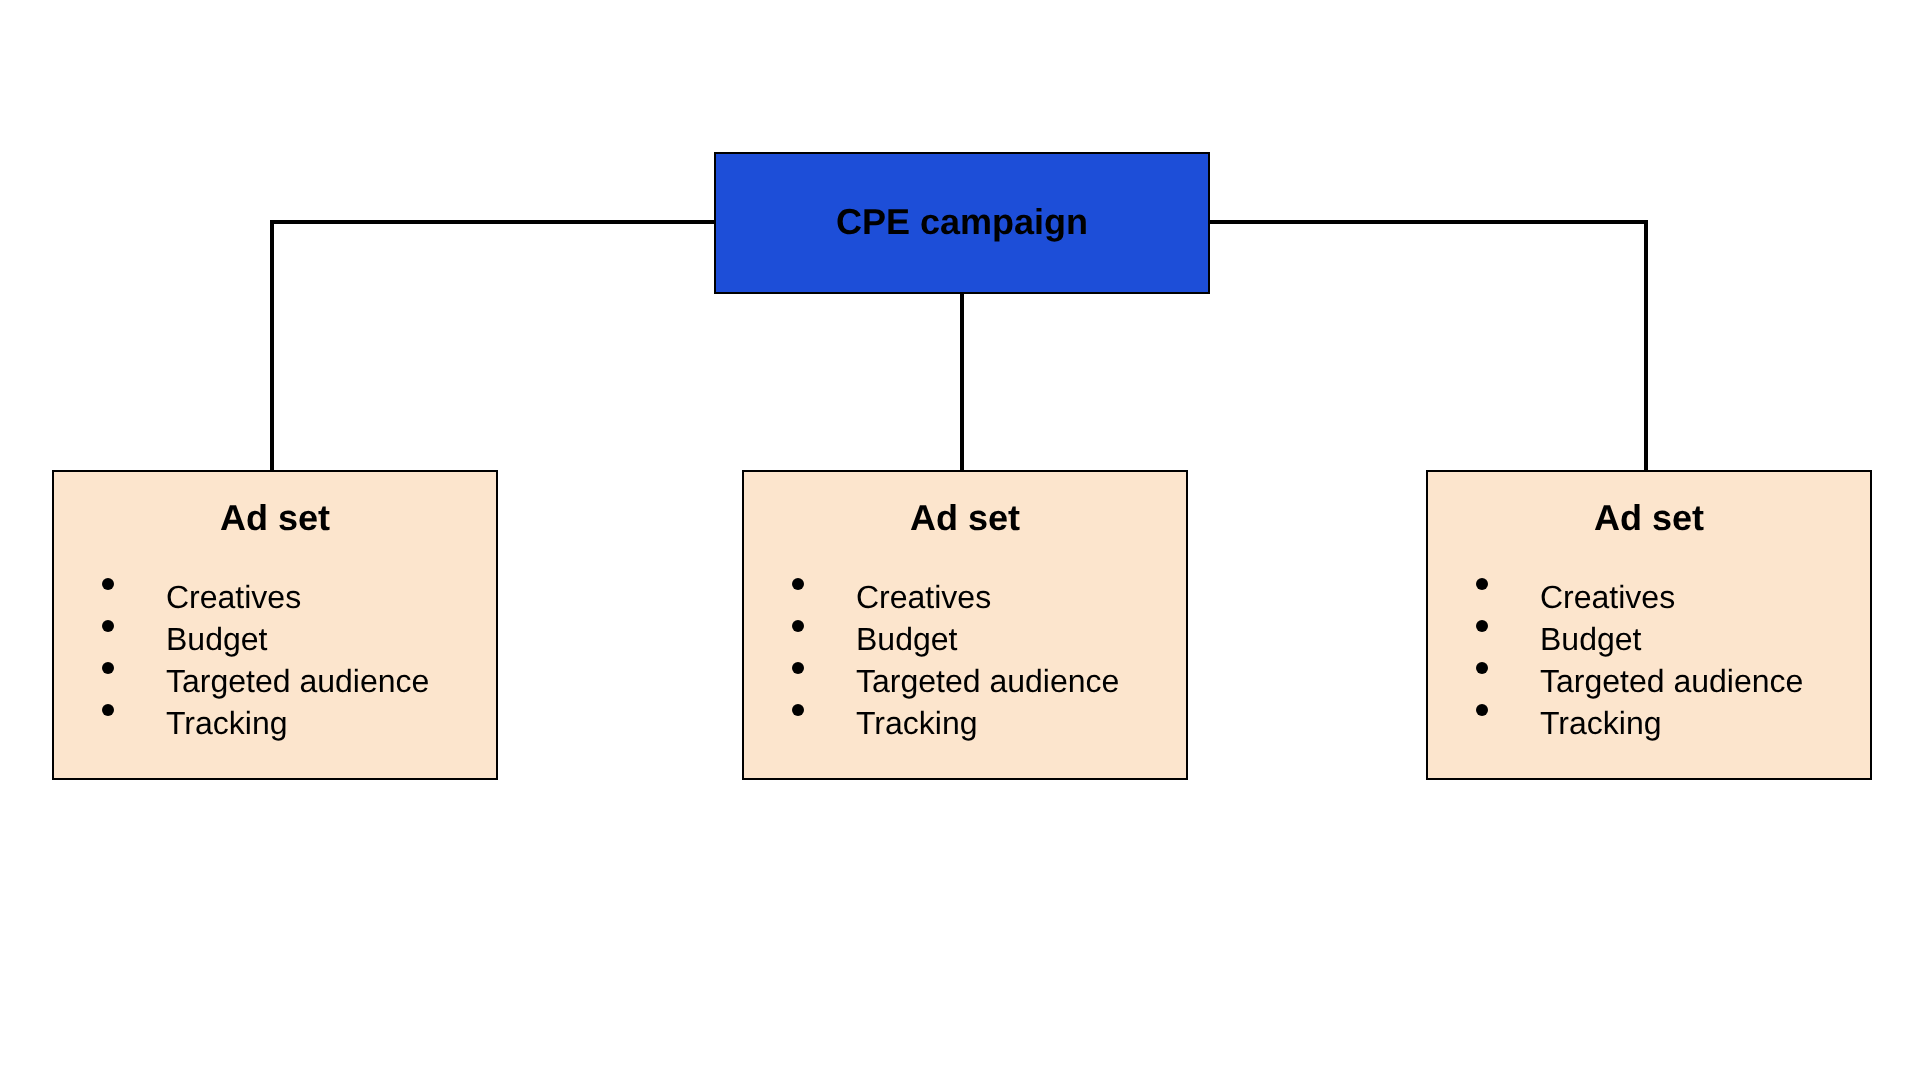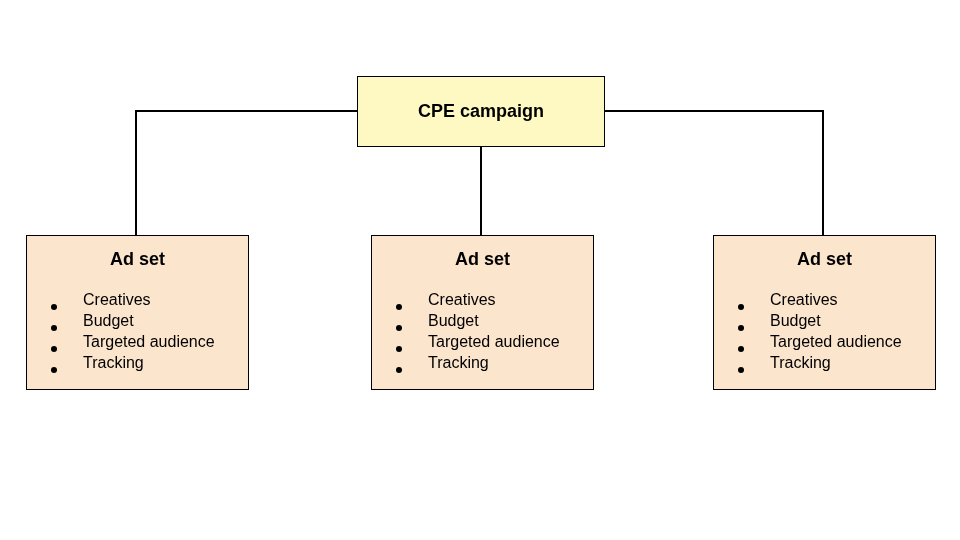--- a/index.html
+++ b/index.html
@@ -19,21 +19,21 @@
   .node {
     position: absolute;
     box-sizing: border-box;
     border: 1.5px solid #000000;
   }
   .root-node {
     left: 357px;
     top: 76px;
     width: 248px;
     height: 71px;
-    background: #fef9c3;
+    background: #1d4ed8;
     display: flex;
     align-items: center;
     justify-content: center;
   }
   .root-label {
     font-size: 18px;
     font-weight: bold;
     text-align: center;
   }
   .adset-node {
@@ -49,21 +49,21 @@
     margin-top: 13px;
     font-size: 18px;
     font-weight: bold;
     text-align: center;
   }
   .bullet-list {
     margin-top: 19px;
   }
   .bullet-row {
     display: flex;
-    align-items: flex-end;
+    align-items: flex-start;
     height: 21px;
     padding-left: 24px;
   }
   .bullet-dot {
     width: 6px;
     height: 6px;
     border-radius: 50%;
     background: #000000;
     flex: 0 0 auto;
   }

